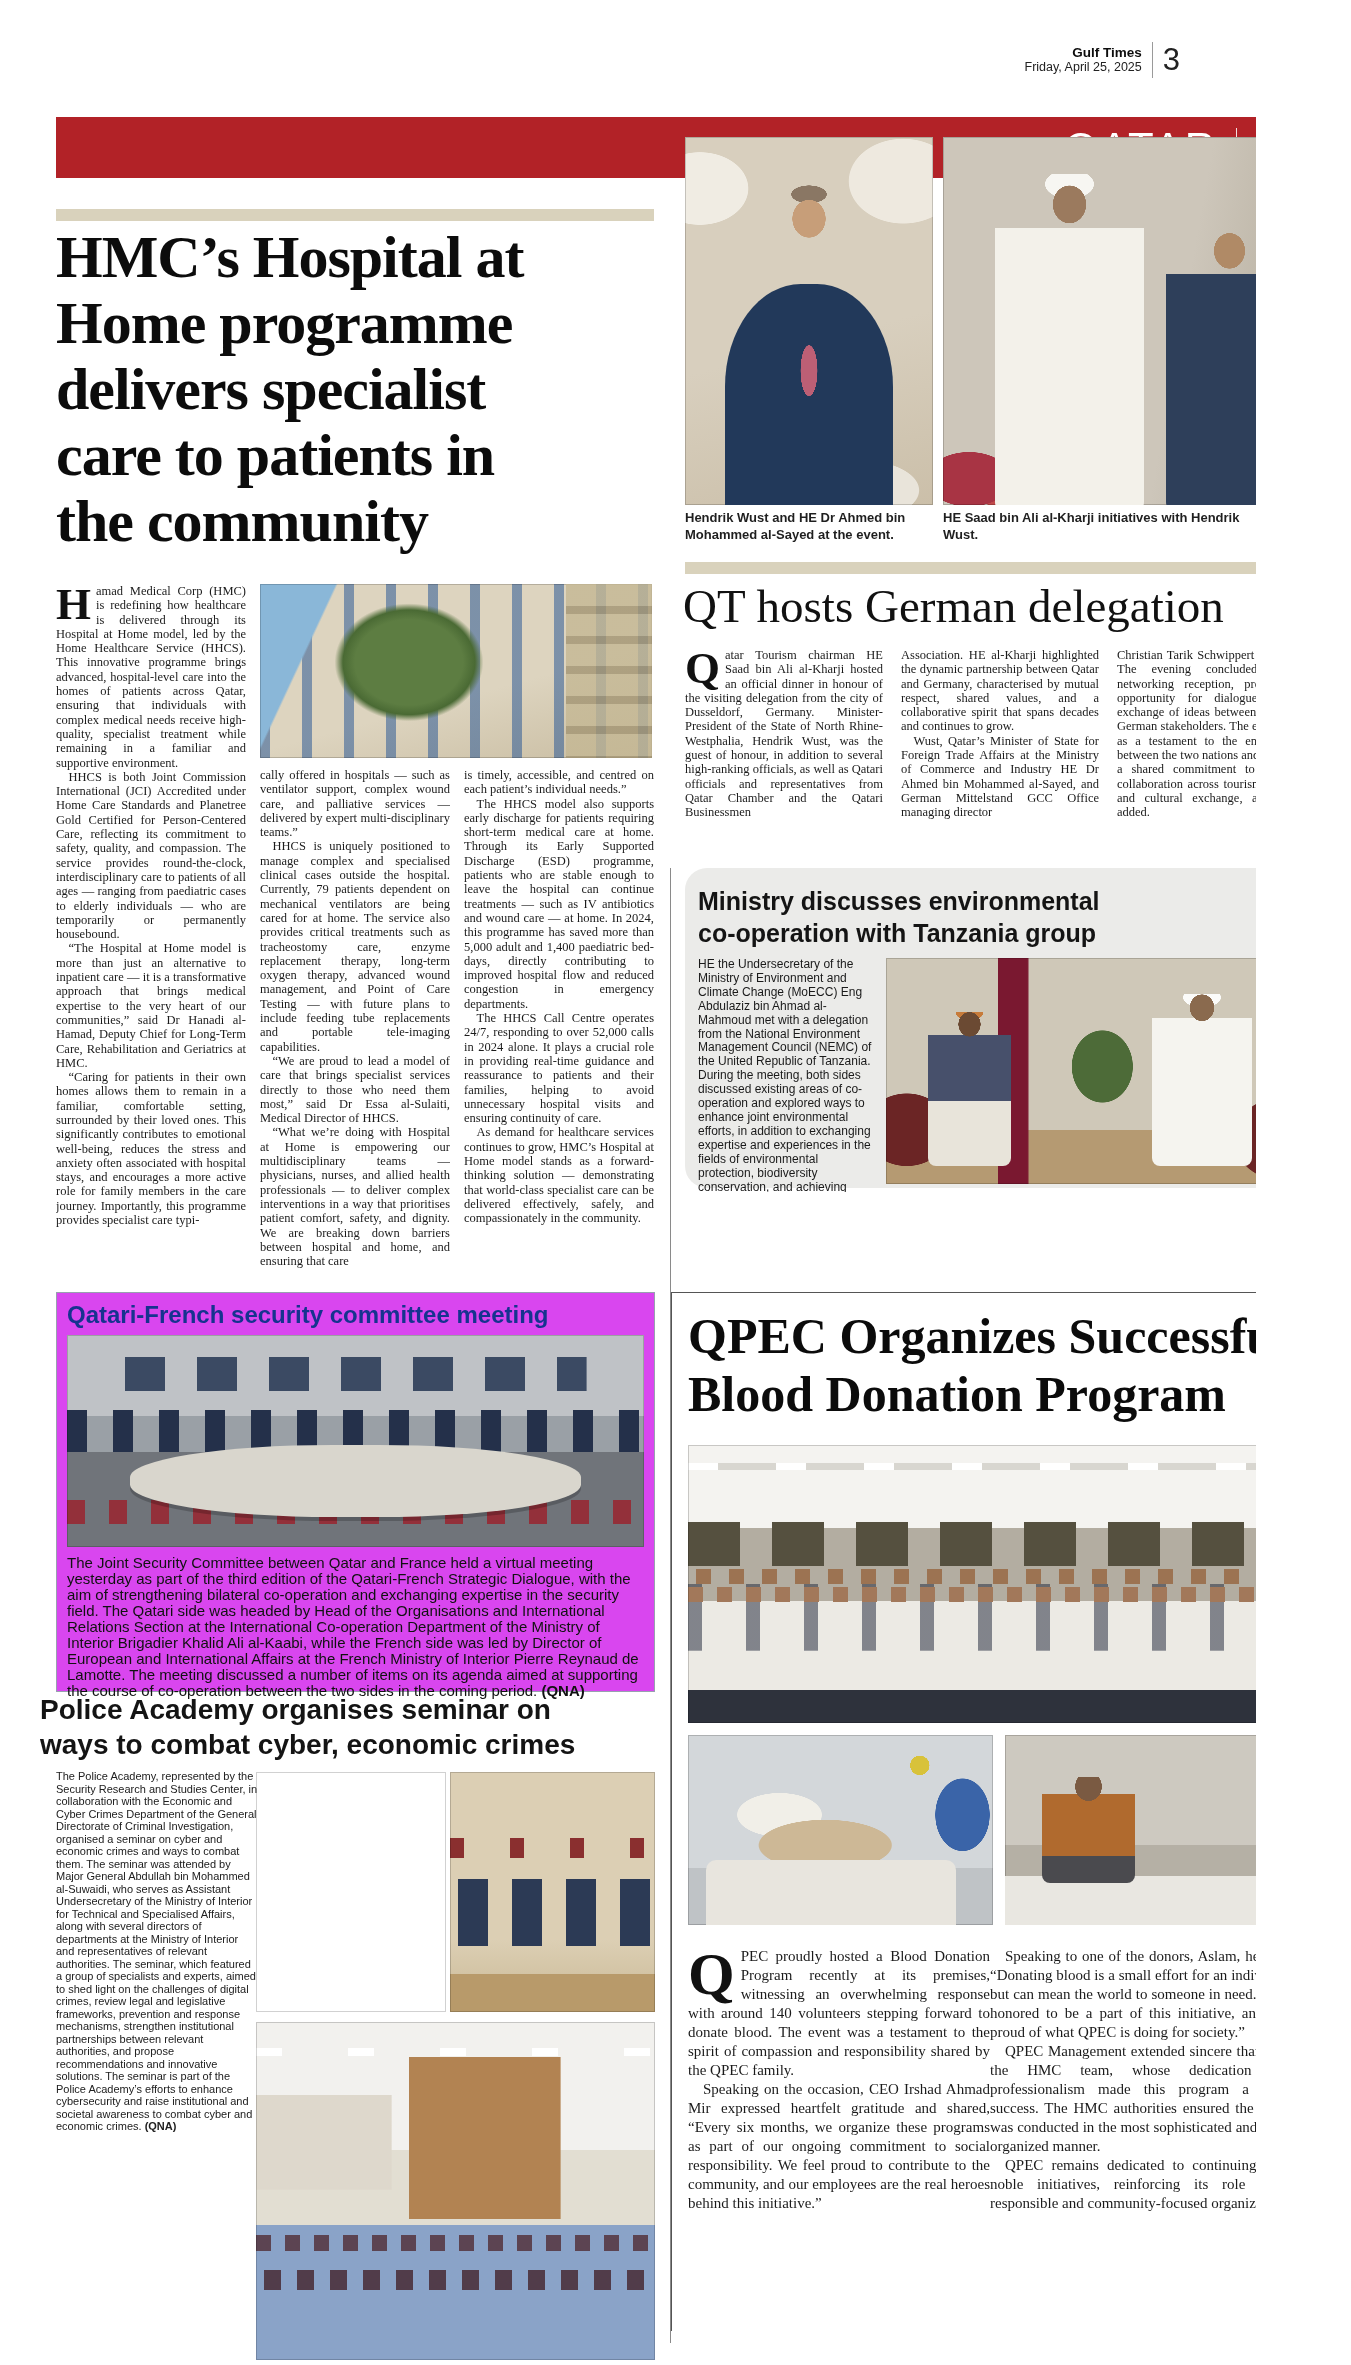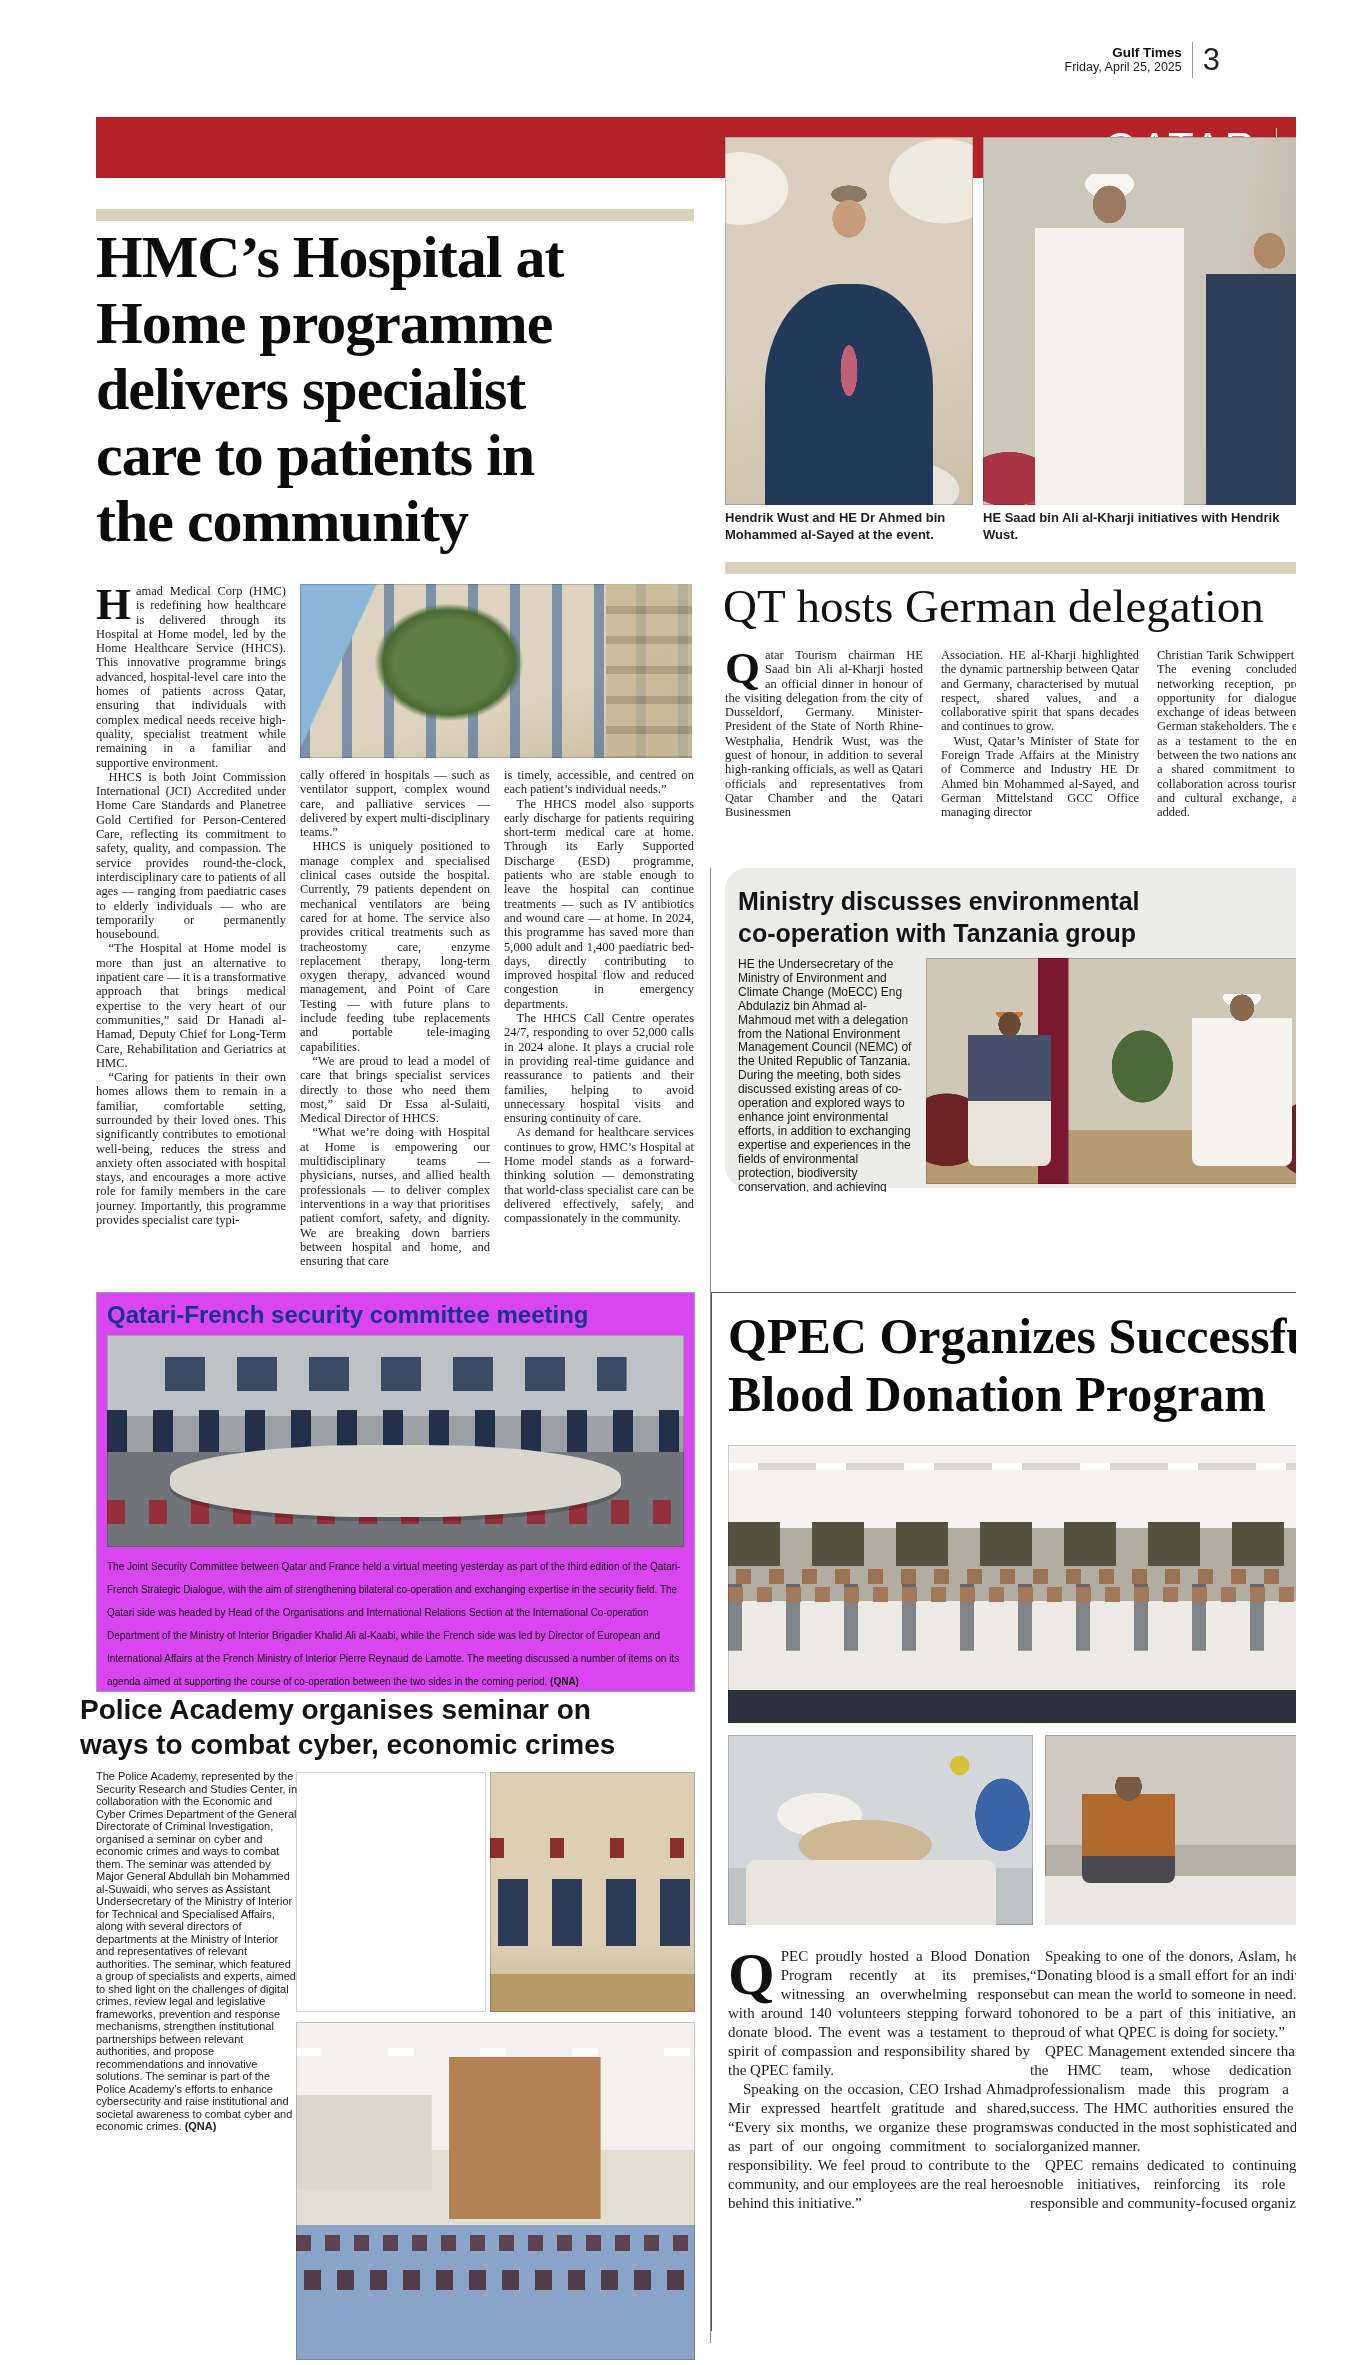--- a/index.html
+++ b/index.html
@@ -1,17 +1,17 @@
 <!DOCTYPE html>
 <html><head>
 <meta charset="utf-8">
 <style>
   html,body{margin:0;padding:0;background:#fff;}
   #page{position:relative;width:1256px;height:2365px;background:#fff;overflow:hidden;
-        font-family:"Liberation Sans",sans-serif;color:#111;margin-left:40px;}
+        font-family:"Liberation Sans",sans-serif;color:#111;}
   [data-interactable]{cursor:default;}
 
   
   .masthead{position:absolute;top:42px;left:980px;width:200px;display:flex;align-items:center;justify-content:flex-end;gap:10px;}
   .mast-text{text-align:right;}
   .mast-paper{font-weight:bold;font-size:13.5px;line-height:15px;color:#0d0d0d;}
   .mast-date{font-size:12.5px;line-height:15px;color:#222;}
   .mast-div{width:1px;height:36px;background:#9a9a9a;}
   .mast-page{font-size:31px;color:#222;font-family:"Liberation Sans",sans-serif;}
 
@@ -168,21 +168,21 @@
   .qpec-headline{font-family:"Liberation Serif",serif;font-weight:bold;font-size:50px;line-height:58px;color:#0b0b0b;}
   .qpec-photos{display:flex;gap:12px;margin-top:12px;}
   .qpec-body{display:flex;margin-top:22px;align-items:flex-end;}
   .qpec-col{width:302px;height:384px;font-size:15px;line-height:19px;}
   .qpec-col.dropcap::first-letter{font-size:60px;line-height:48px;padding:3px 6px 0 0;}
 
   
   .sec-box{position:absolute;left:56px;top:1292px;width:599px;height:400px;background:#d946ef;
     border:1px solid #98a0b0;box-sizing:border-box;padding:8px 10px;}
   .sec-headline{font-size:24px;line-height:28px;font-weight:bold;color:#16338f;}
-  .sec-caption{margin-top:8px;font-size:10px;line-height:23px;color:#16161
+  .sec-caption{margin-top:8px;font-size:15px;line-height:16px;color:#16161
 
 6;}
 
   
   .pol-headline{position:absolute;left:40px;top:1692px;width:606px;font-size:28px;line-height:35px;}
   .pol-body{position:absolute;left:56px;top:1770px;width:202px;height:478px;
     font-size:11px;line-height:12.5px;color:#202020;white-space:pre-line;overflow:hidden;}
   b[data-name$="agency"]{font-weight:bold;}
 </style>
 </head>

